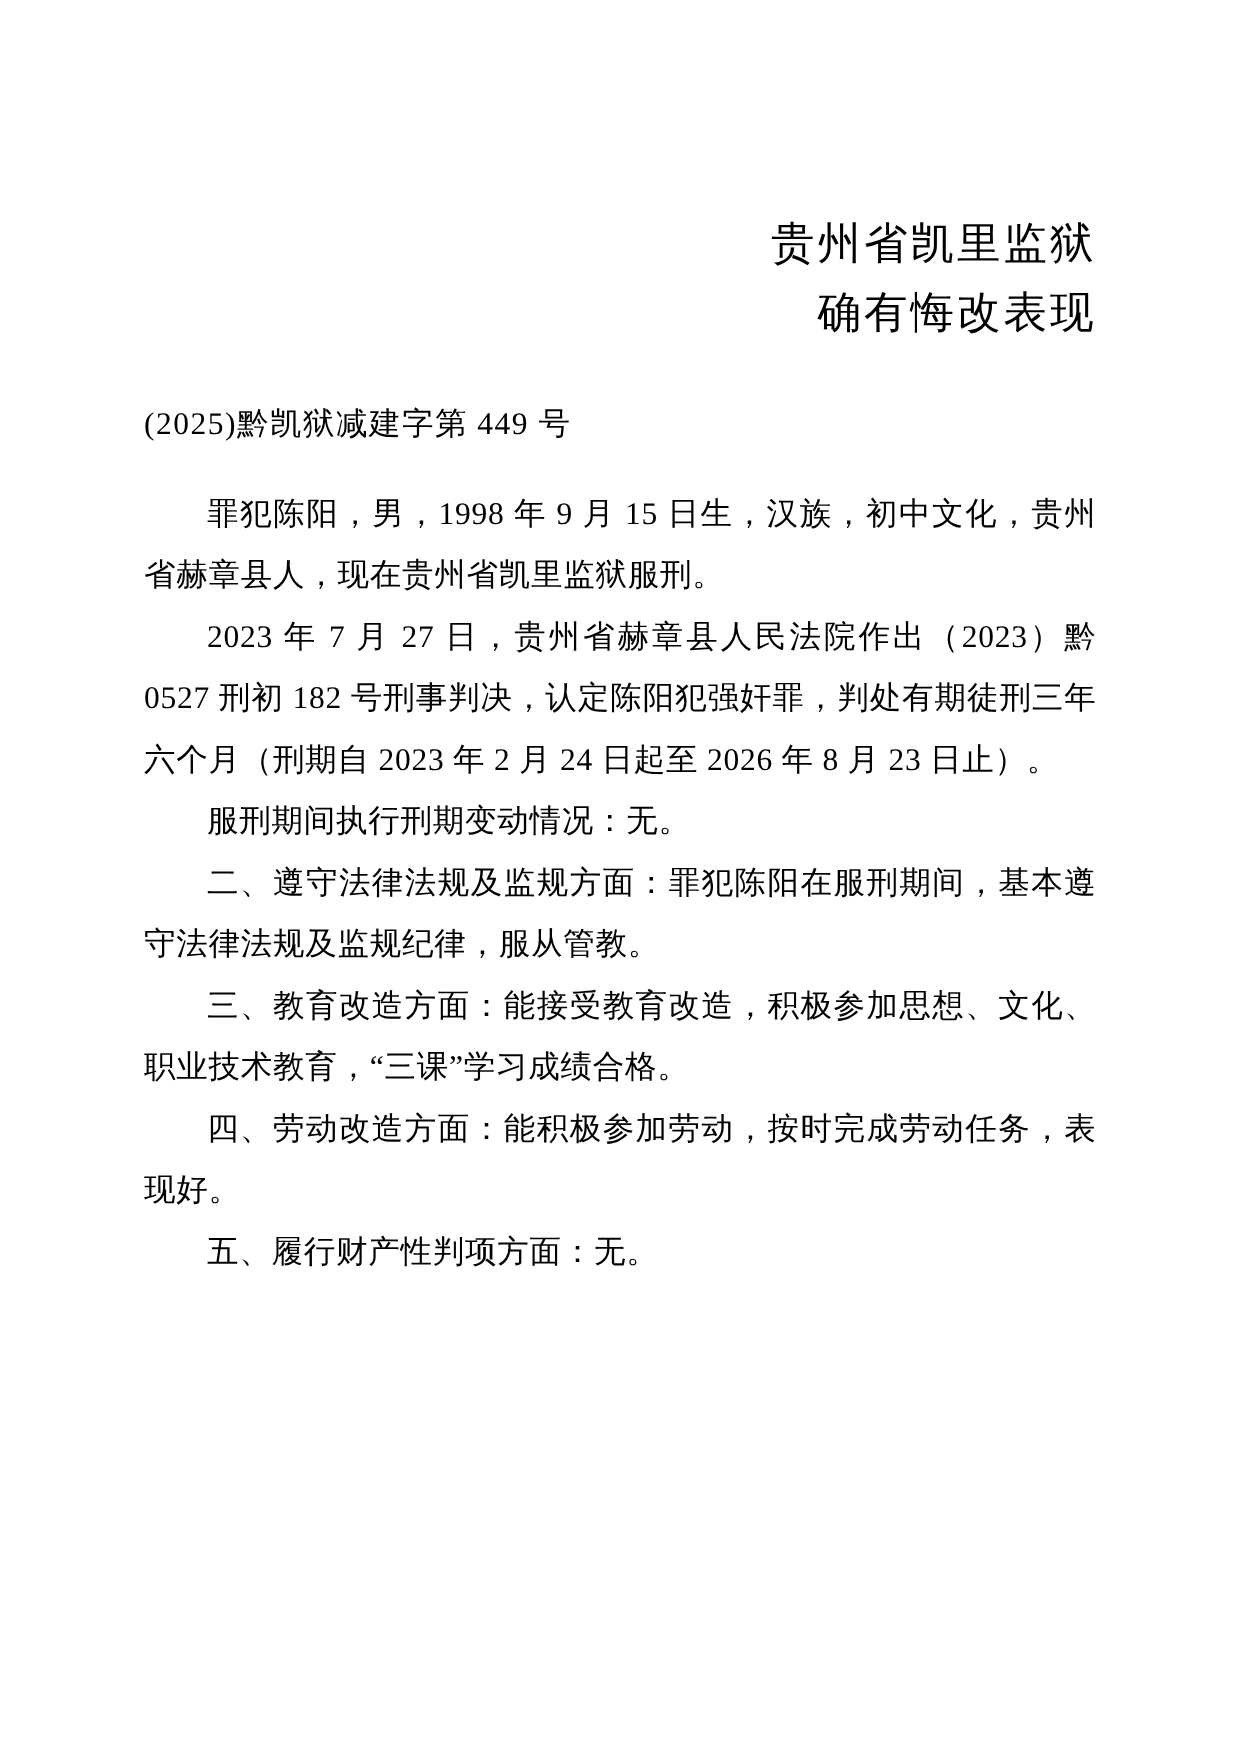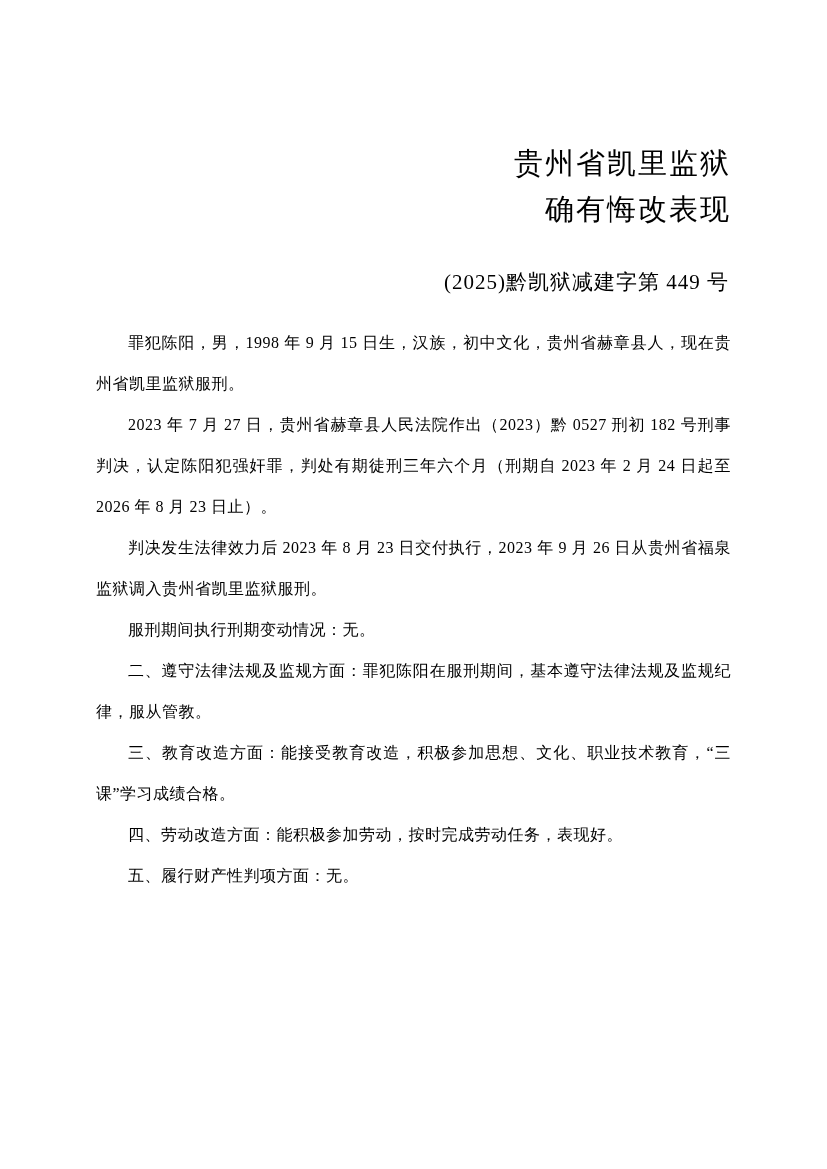--- a/index.html
+++ b/index.html
@@ -26,31 +26,31 @@
     font-size: 29px;
     line-height: 46px;
     letter-spacing: 2px;
     font-weight: normal;
     margin: 0;
   }
   .doc-title .line {
     display: block;
   }
   .doc-number {
-    text-align: right;
+    text-align: left;
     font-size: 21px;
     letter-spacing: 1px;
     margin-top: 36px;
     margin-right: 2px;
   }
   .body-text {
     margin-top: 26px;
   }
   .para {
-    font-size: 16px;
+    font-size: 21px;
     line-height: 41px;
     text-align: justify;
     text-justify: inter-ideograph;
     text-align-last: left;
     margin: 0;
     text-indent: 2em;
     letter-spacing: 0.5px;
   }
 </style>
 </head>
@@ -61,21 +61,20 @@
   <div class="doc-title">
     <span class="line">贵州省凯里监狱</span>
     <span class="line">确有悔改表现</span>
   </div>
 
   <div class="doc-number">(2025)黔凯狱减建字第 449 号</div>
 
   <div class="body-text">
     <p class="para">罪犯陈阳，男，1998 年 9 月 15 日生，汉族，初中文化，贵州省赫章县人，现在贵州省凯里监狱服刑。</p>
     <p class="para">2023 年 7 月 27 日，贵州省赫章县人民法院作出（2023）黔 0527 刑初 182 号刑事判决，认定陈阳犯强奸罪，判处有期徒刑三年六个月（刑期自 2023 年 2 月 24 日起至 2026 年 8 月 23 日止）。</p>
-    <p class="para">判决发生法律效力后 2023 年 8 月 23 日交付执行，2023 年 9 月 26 日从贵州省福泉监狱调入贵州省凯里监狱服刑。</p>
     <p class="para">服刑期间执行刑期变动情况：无。</p>
     <p class="para">二、遵守法律法规及监规方面：罪犯陈阳在服刑期间，基本遵守法律法规及监规纪律，服从管教。</p>
     <p class="para">三、教育改造方面：能接受教育改造，积极参加思想、文化、职业技术教育，“三课”学习成绩合格。</p>
     <p class="para">四、劳动改造方面：能积极参加劳动，按时完成劳动任务，表现好。</p>
     <p class="para">五、履行财产性判项方面：无。</p>
   </div>
 
 </div>
 
 </body></html>

